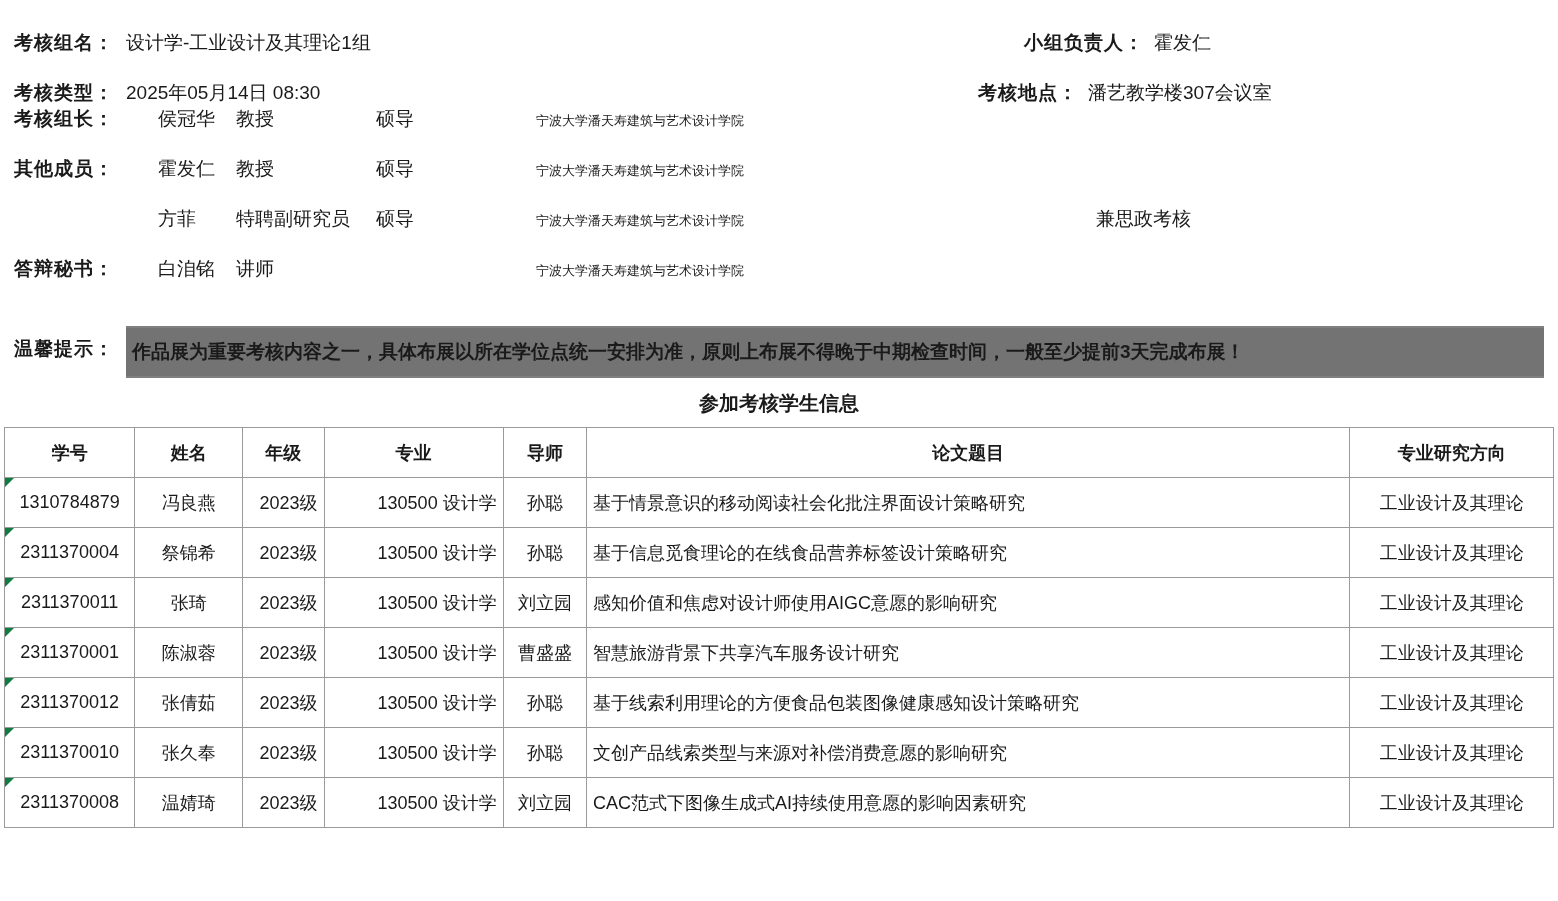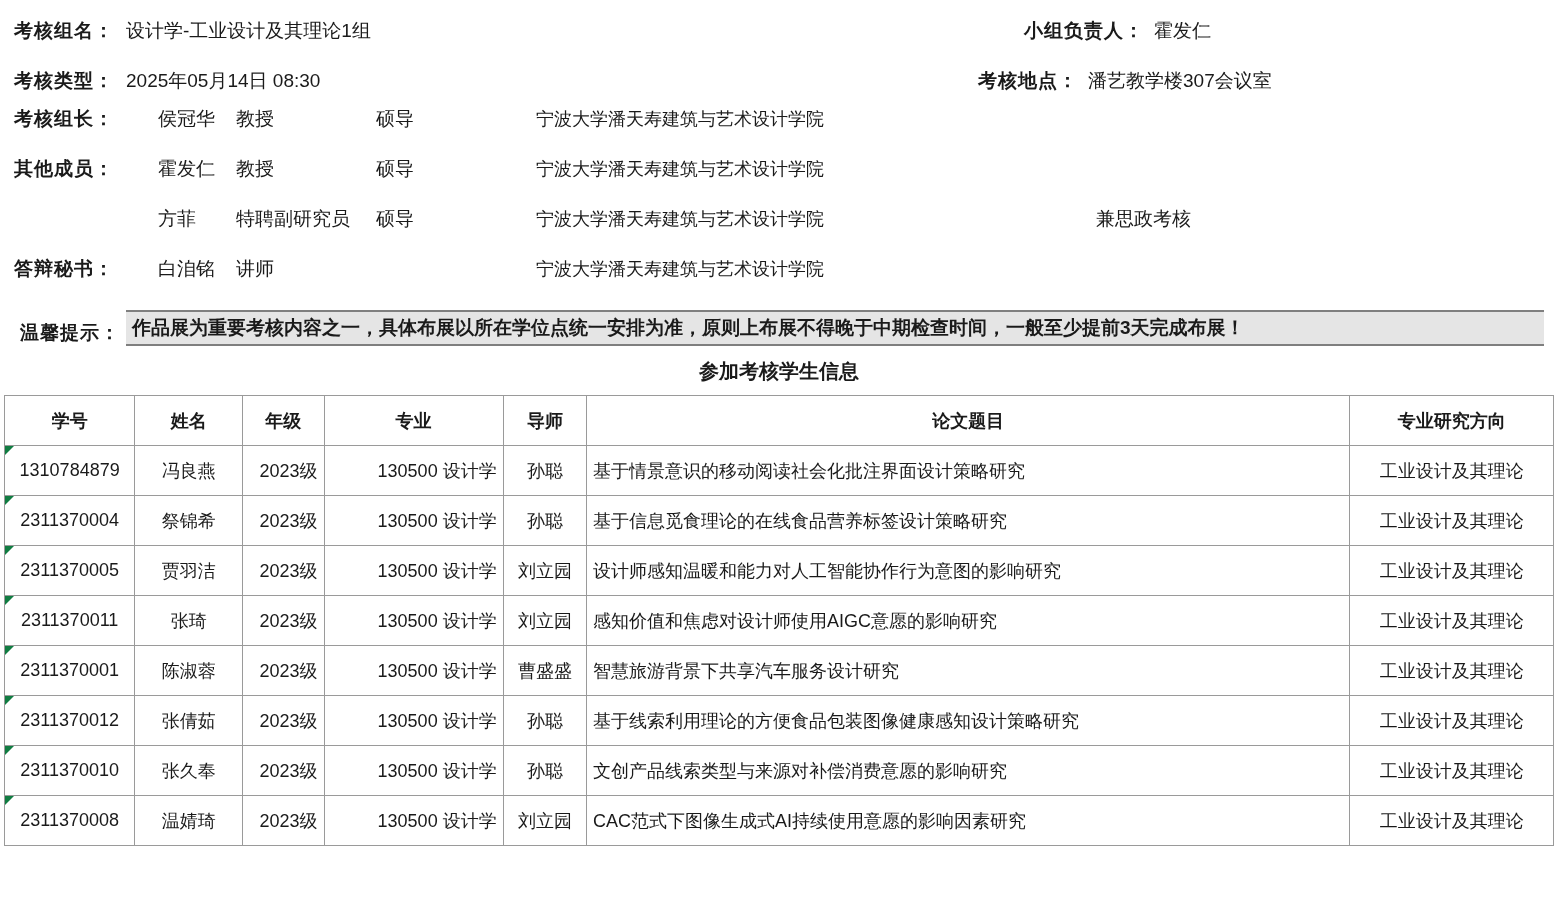--- a/index.html
+++ b/index.html
@@ -20,21 +20,21 @@
     position: relative;
     box-sizing: border-box;
   }
 
   
   .meta {
     padding: 6px 14px 0 14px;
   }
   .meta-row {
     display: flex;
-    align-items: center;
+    align-items: flex-end;
     height: 50px;
   }
   .lbl {
     font-weight: bold;
     font-size: 19px;
     letter-spacing: 1px;
     white-space: nowrap;
   }
   .val {
     font-size: 19px;
@@ -56,40 +56,39 @@
   
   .mrow {
     display: flex;
     align-items: baseline;
     height: 50px;
   }
   .mrow .lbl { width: 112px; }
   .m-name  { width: 110px; font-size: 19px; padding-left: 32px; box-sizing: border-box;}
   .m-title { width: 140px; font-size: 19px; }
   .m-deg   { width: 160px; font-size: 19px; }
-  .m-org   { width: 560px; font-size: 18px; }
+  .m-org   { width: 560px; font-size: 13px; }
   .m-note  { font-size: 19px; }
 
   
   .tip-row {
     display: flex;
     align-items: stretch;
-    margin-top: 4px;
-    height: 36px;
-    text-align: center;
+    margin-top: 20px;
+    height: 52px;
   }
   .tip-row .lbl {
     width: 112px;
     padding-top: 10px;
   }
   .tip-box {
     flex: 1;
     border-top: 2px solid #7f7f7f;
     border-bottom: 2px solid #7f7f7f;
-    background: #e5e5e5;
+    background: #737373;
     font-size: 19px;
     font-weight: bold;
     display: flex;
     align-items: center;
     padding-left: 6px;
     box-sizing: border-box;
   }
 
   .section-title {
     text-align: center;
@@ -253,29 +252,20 @@
       <tr>
         <td class="c-id">2311370004</td>
         <td class="c-name">祭锦希</td>
         <td class="c-grade">2023级</td>
         <td class="c-major">130500  设计学</td>
         <td class="c-adv">孙聪</td>
         <td class="c-title">基于信息觅食理论的在线食品营养标签设计策略研究</td>
         <td class="c-dir">工业设计及其理论</td>
       </tr>
       <tr>
-        <td class="c-id">2311370005</td>
-        <td class="c-name">贾羽洁</td>
-        <td class="c-grade">2023级</td>
-        <td class="c-major">130500  设计学</td>
-        <td class="c-adv">刘立园</td>
-        <td class="c-title">设计师感知温暖和能力对人工智能协作行为意图的影响研究</td>
-        <td class="c-dir">工业设计及其理论</td>
-      </tr>
-      <tr>
         <td class="c-id">2311370011</td>
         <td class="c-name">张琦</td>
         <td class="c-grade">2023级</td>
         <td class="c-major">130500  设计学</td>
         <td class="c-adv">刘立园</td>
         <td class="c-title">感知价值和焦虑对设计师使用AIGC意愿的影响研究</td>
         <td class="c-dir">工业设计及其理论</td>
       </tr>
       <tr>
         <td class="c-id">2311370001</td>

